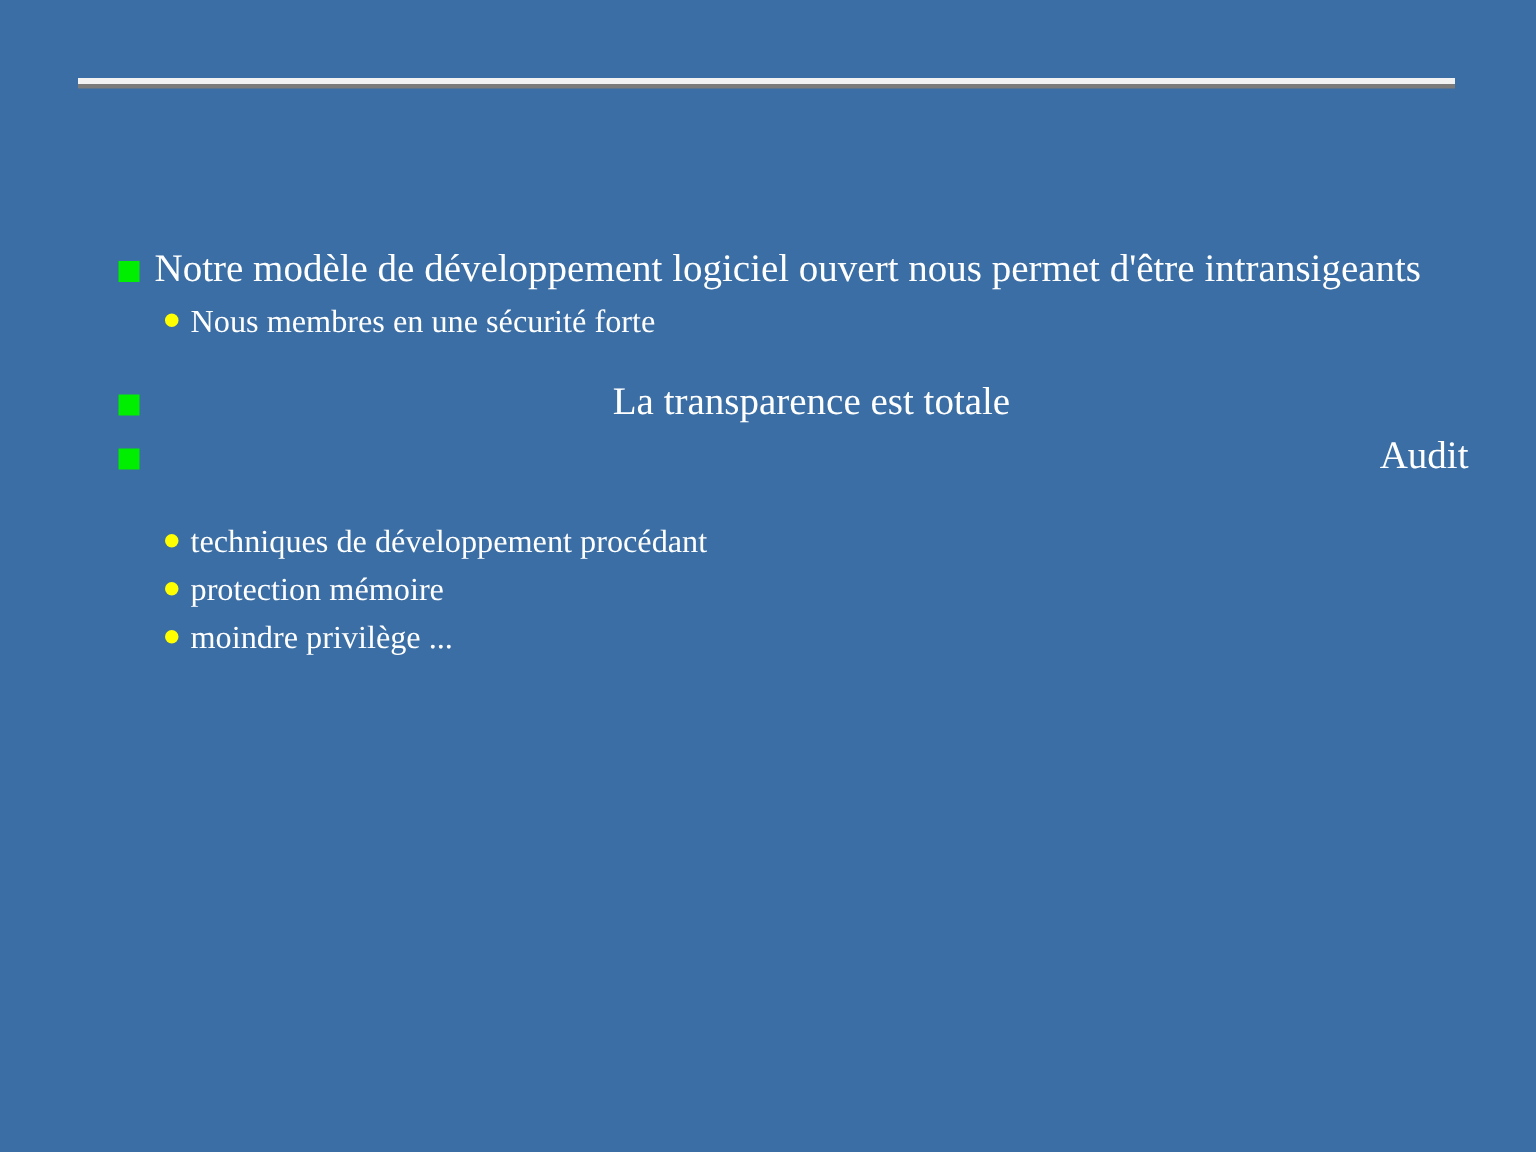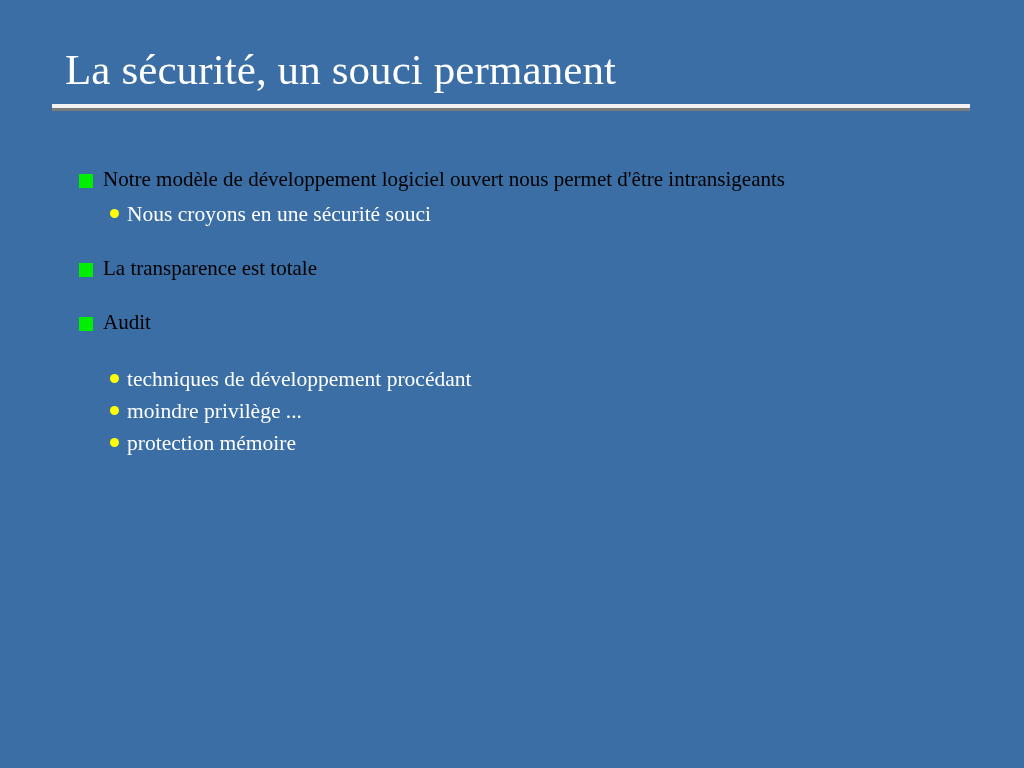--- a/index.html
+++ b/index.html
@@ -58,22 +58,22 @@
   .group {
     margin-bottom: 14px;
   }
   .group.g0 { margin-bottom: 18px; }
 
   
   .l1 {
     position: relative;
     display: block;
     padding-left: 24px;
-    color: #000000;
-    font-size: 21px;
+    color: #ffffff;
+    font-size: 26px;
     line-height: 32.5px;
     font-family: "Liberation Serif", "DejaVu Serif", serif;
   }
   .l1 .sq {
     position: absolute;
     left: 0px;
     top: 11px;
     width: 14px;
     height: 14px;
     background: #00ee00;
@@ -104,47 +104,46 @@
     width: 9px;
     height: 9px;
     border-radius: 50%;
     background: #ffff00;
     display: block;
   }
   .l2 .txt { display: block; }
 
   
   .group.g0 { margin-bottom: 22px; }
-  .group.g1 { margin-bottom: 22px; }
-  .group.g2 { margin-bottom: 24px; }
+  .group.g1 { margin-bottom: 4px; text-align: center; }
+  .group.g2 { margin-bottom: 24px; text-align: right; }
   .group.g3 { margin-bottom: 0px; }
 
   .group .l2-list { margin-top: 2px; }
 </style>
 </head>
 <body>
 
 <div id="slide">
 
   <div id="title-block">
-    <div id="slide-title">La sécurité, un souci permanent</div>
     <div id="title-rule"></div>
   </div>
 
   <div id="body-block">
 
     <div class="group g0">
       <div class="l1">
         <span class="sq"></span>
         <span class="txt">Notre modèle de développement logiciel ouvert nous permet d'être intransigeants</span>
       </div>
       <ul class="l2-list">
         <li class="l2">
           <span class="dot"></span>
-          <span class="txt">Nous croyons en une sécurité souci</span>
+          <span class="txt">Nous membres en une sécurité forte</span>
         </li>
       </ul>
     </div>
 
     <div class="group g1">
       <div class="l1">
         <span class="sq"></span>
         <span class="txt">La transparence est totale</span>
       </div>
     </div>
@@ -157,23 +156,23 @@
     </div>
 
     <div class="group g3">
       <ul class="l2-list">
         <li class="l2">
           <span class="dot"></span>
           <span class="txt">techniques de développement procédant</span>
         </li>
         <li class="l2">
           <span class="dot"></span>
-          <span class="txt">moindre privilège ...</span>
+          <span class="txt">protection mémoire</span>
         </li>
         <li class="l2">
           <span class="dot"></span>
-          <span class="txt">protection mémoire</span>
+          <span class="txt">moindre privilège ...</span>
         </li>
       </ul>
     </div>
 
   </div>
 </div>
 
 </body></html>

